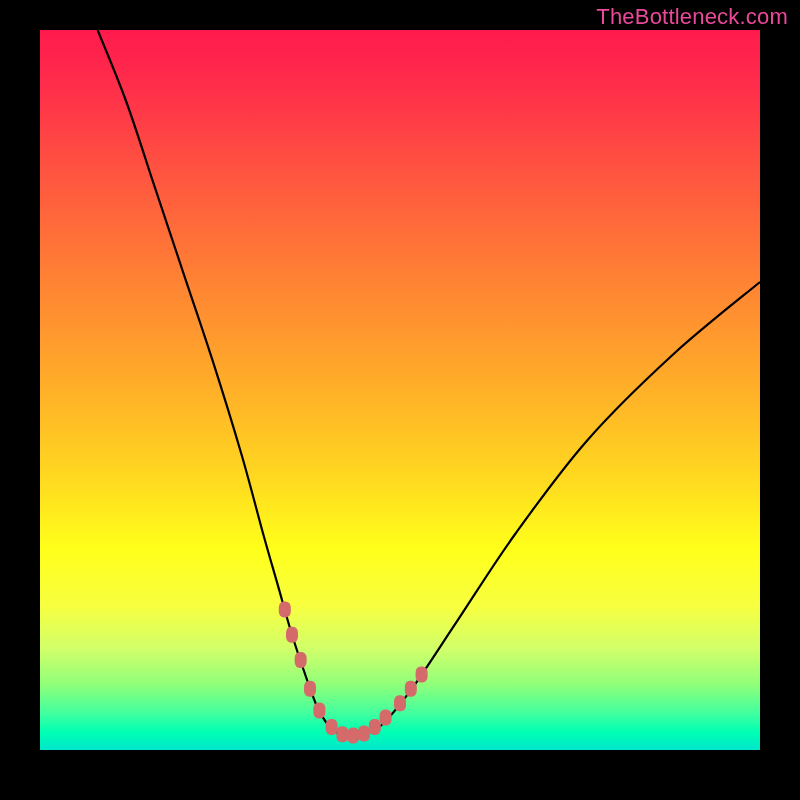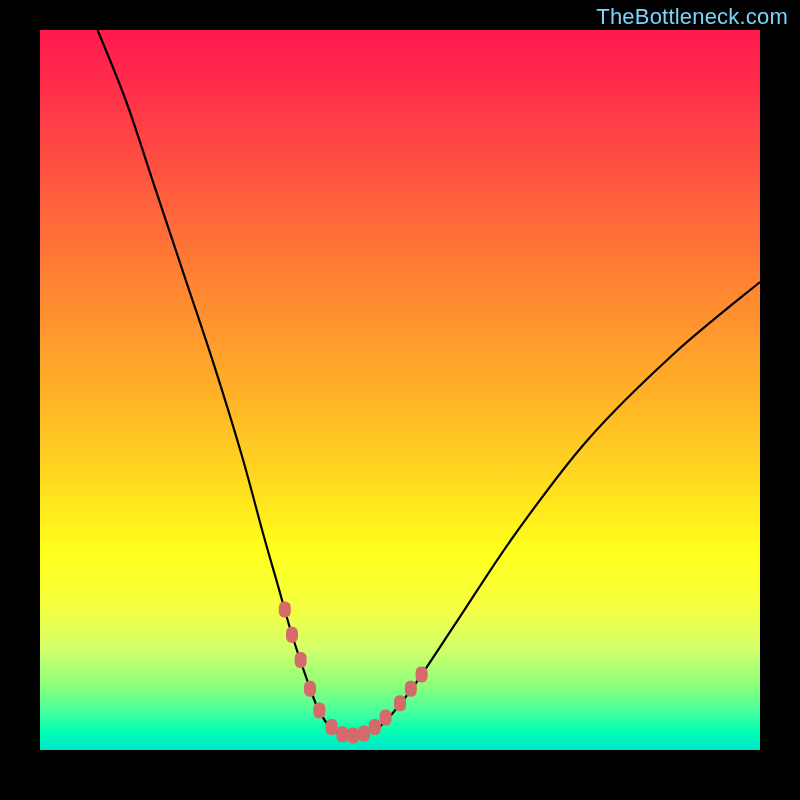--- a/index.html
+++ b/index.html
@@ -8,21 +8,21 @@
     height: 800px;
     background: #000;
     position: relative;
     overflow: hidden;
     font-family: Arial, Helvetica, sans-serif;
   }
   .watermark {
     position: absolute;
     top: 4px;
     right: 12px;
-    color: #7dd3fc;
+    color: #ec4899;
     font-size: 22px;
     font-weight: 500;
     z-index: 3;
     letter-spacing: 0.2px;
   }
   .plot-area {
     position: absolute;
     left: 40px;
     top: 30px;
     width: 720px;

